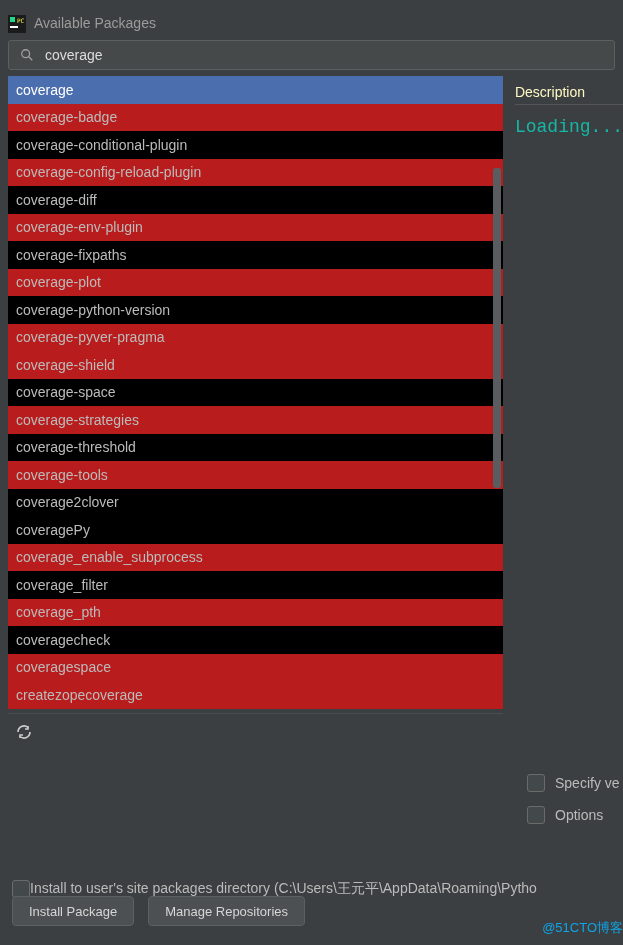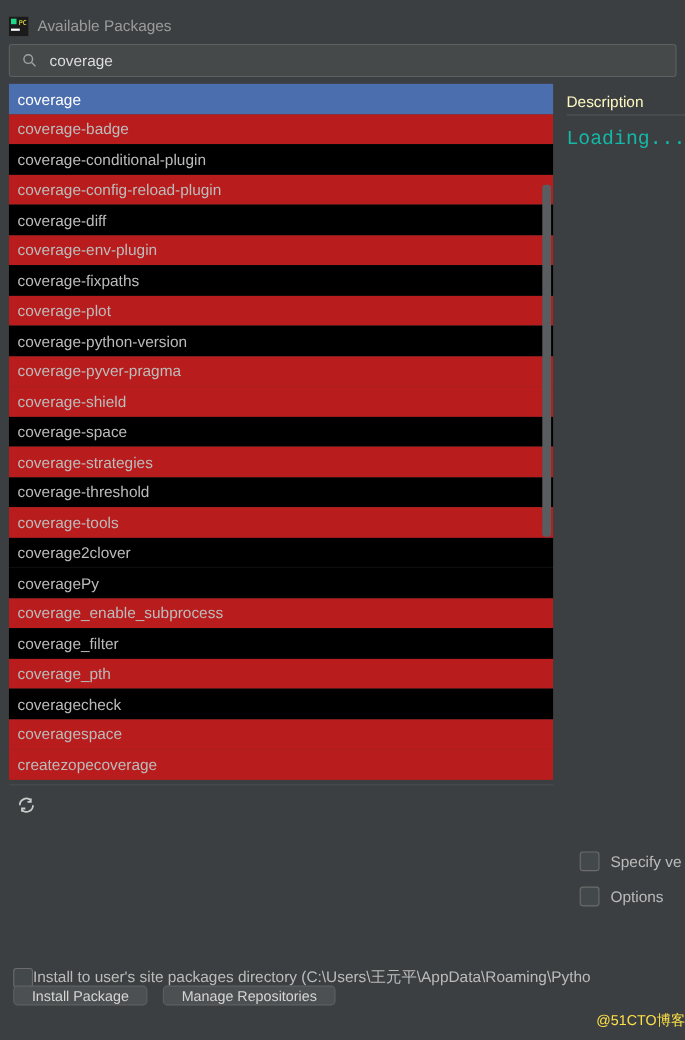--- a/index.html
+++ b/index.html
@@ -178,38 +178,38 @@
       margin-top: 20px;
     }
     .bottom-buttons {
       position: absolute;
       top: 896px;
       left: 12px;
       display: flex;
       gap: 14px;
     }
     .btn {
-      height: 18px;
+      height: 30px;
       padding: 0 16px;
       background: #4c5052;
       border: 1px solid #5e6060;
       border-radius: 4px;
       color: #d6d6d6;
       font-size: 13px;
       font-family: inherit;
       cursor: pointer;
       display: flex;
       align-items: center;
       justify-content: center;
     }
     .watermark {
       position: absolute;
       right: 0;
       bottom: 8px;
-      color: #fde047;
+      color: #0ea5e9;
       font-size: 13px;
     }
   </style>
 </head>
 <body>
 
 <div class="titlebar">
   <span class="app-icon">
     <svg viewBox="0 0 18 18" width="18" height="18">
       <rect x="0" y="0" width="18" height="18" fill="#1b1b1b"></rect>

